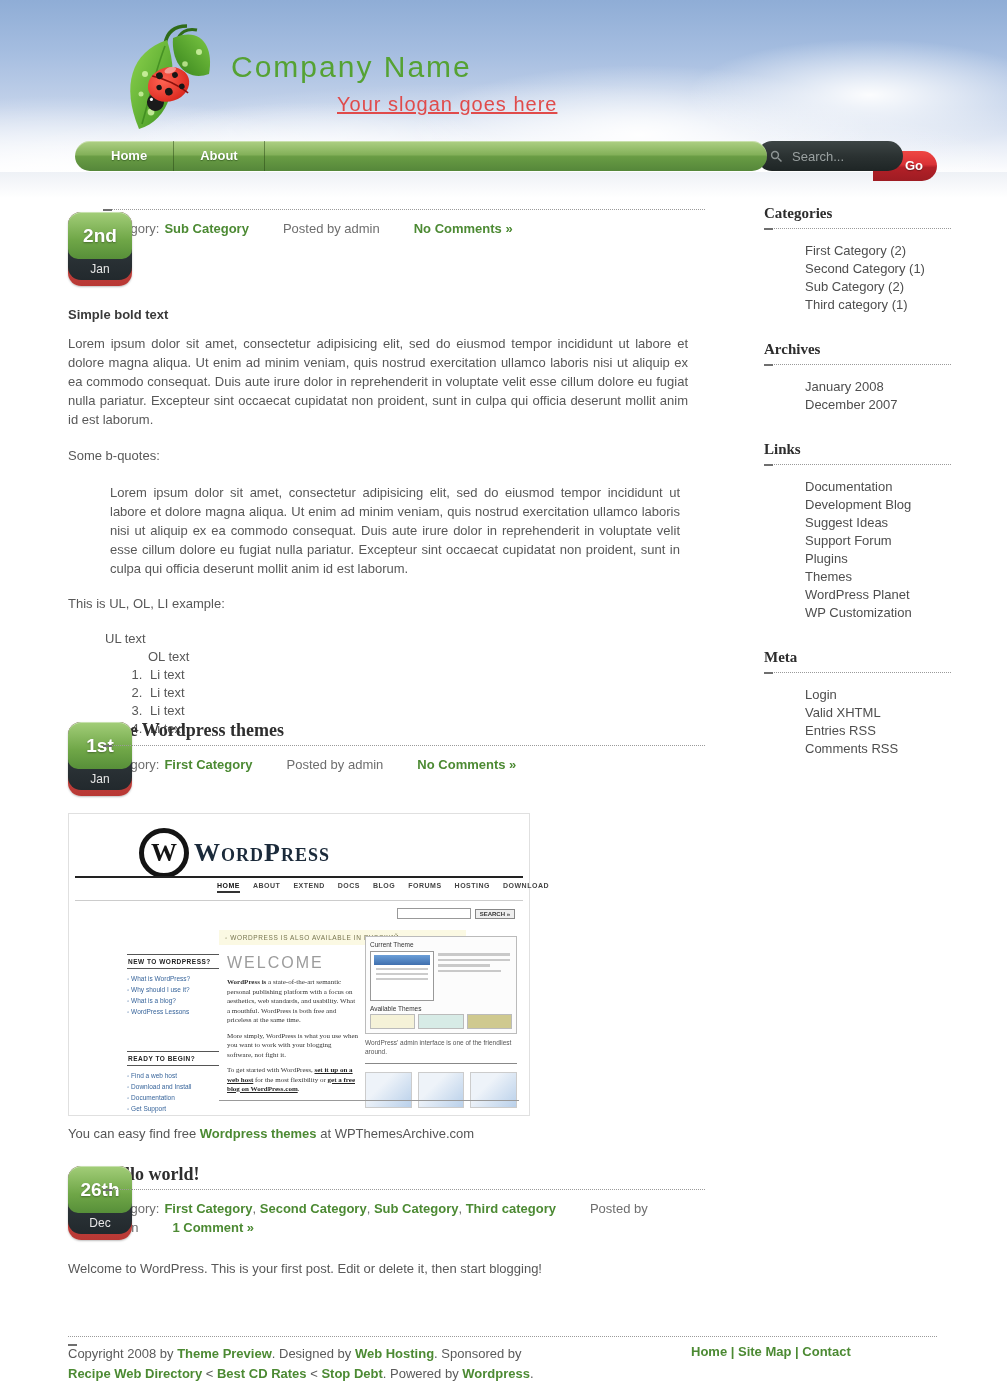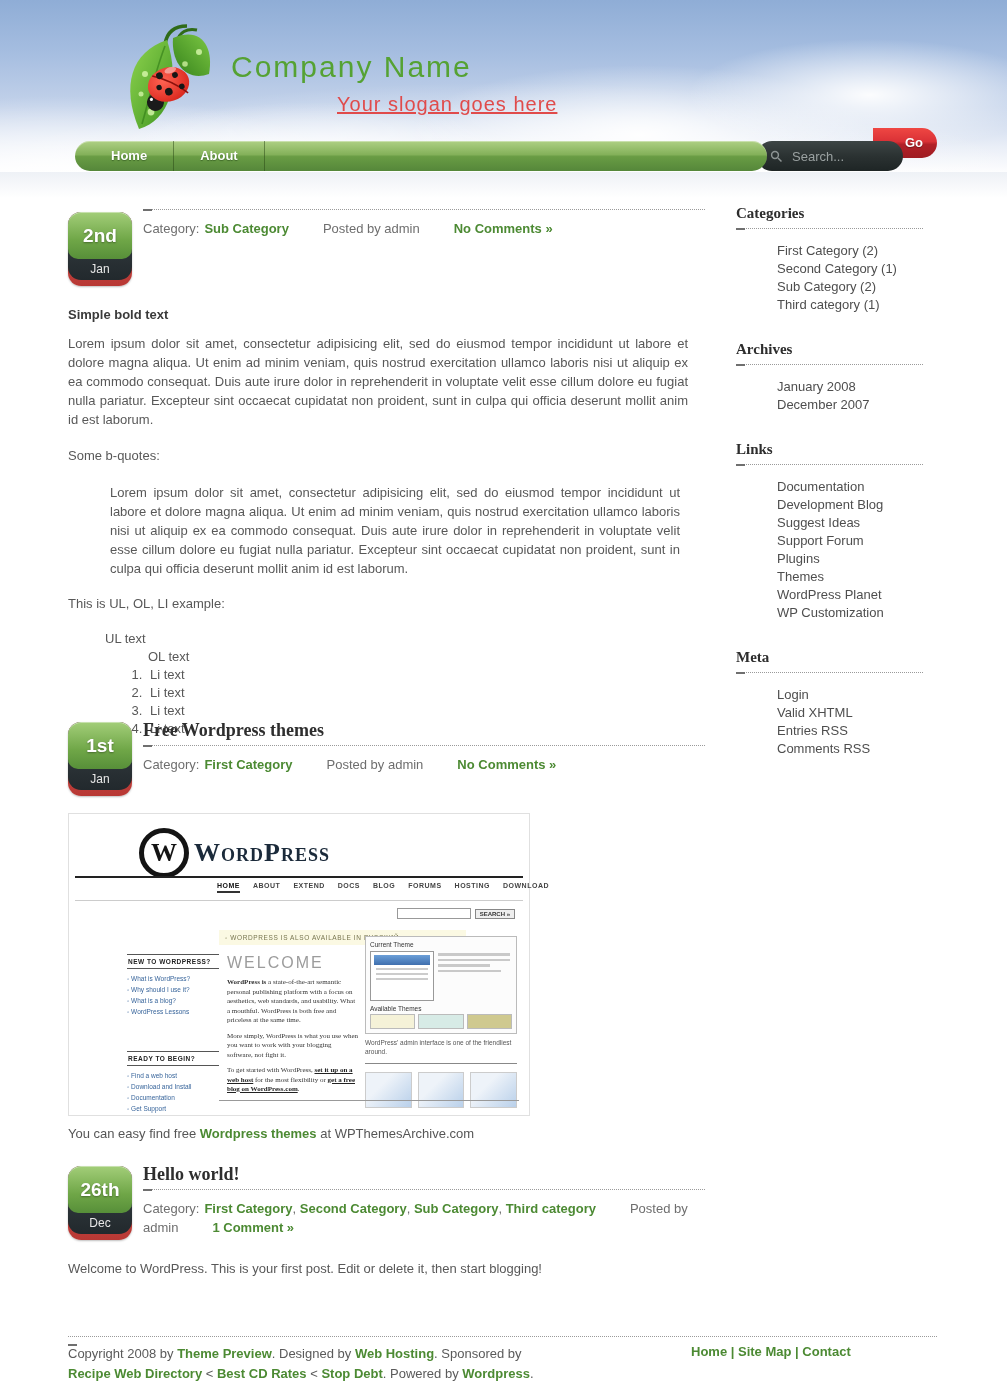--- a/index.html
+++ b/index.html
@@ -16,21 +16,21 @@
       radial-gradient(ellipse 420px 120px at 60px 180px, rgba(255,255,255,.95), rgba(255,255,255,0) 70%),
       radial-gradient(ellipse 760px 170px at 50% 210px, #fff, rgba(255,255,255,0) 75%),
       linear-gradient(180deg,#8fadd6 0%,#a5bde0 30%,#c3d2ea 62%,#e9eef7 85%,#fdfdfe 100%);}
   .hdr-fade{position:absolute;left:0;top:172px;width:1007px;height:26px;
     background:linear-gradient(#eef1f6,#ffffff);}
   .logo{position:absolute;left:115px;top:22px;width:100px;height:112px;}
   .company{position:absolute;left:231px;top:50px;font-size:30px;letter-spacing:2px;color:#55a233;}
   .slogan{position:absolute;left:337px;top:93px;font-size:20px;letter-spacing:1px;color:#e04b4b;text-decoration:underline;}
 
   
-  .go-btn{position:absolute;left:873px;top:128px;width:64px;height:30px;z-index:1;
+  .go-btn{position:absolute;left:873px;top:151px;width:64px;height:30px;z-index:1;
     border-radius:0 15px 15px 0;text-align:right;padding-right:14px;box-sizing:border-box;
     background:linear-gradient(#ef4743 0%,#da3136 45%,#b22027 55%,#9e1c23 100%);
     color:#fff;font-weight:bold;font-size:13px;line-height:30px;text-shadow:0 1px 1px rgba(0,0,0,.35);}
   .search-pill{position:absolute;left:757px;top:141px;width:146px;height:30px;z-index:2;
     border-radius:15px;display:flex;align-items:center;padding-left:13px;box-sizing:border-box;
     background:linear-gradient(#3d4545 0%,#2b3232 50%,#1e2525 100%);}
   .search-pill svg{flex:0 0 auto;}
   .search-input{margin-left:7px;width:95px;background:transparent;border:none;outline:none;
     color:#9aa1a1;font-size:13px;font-family:"Liberation Sans",sans-serif;}
   .search-input::placeholder{color:#9aa1a1;opacity:1;}
@@ -50,21 +50,21 @@
     background:linear-gradient(#a3ce79 0%,#6fa647 60%,#578f39 100%);
     box-shadow:inset 0 1px 0 rgba(255,255,255,.4);
     color:#fff;font-weight:bold;font-size:19px;text-align:center;line-height:47px;
     text-shadow:0 1px 2px rgba(0,0,0,.35);}
   .badge-month{position:absolute;left:0;top:48px;width:64px;height:18px;color:#e8e8e8;
     font-size:12px;text-align:center;line-height:18px;}
 
   
   .post{position:absolute;left:68px;width:637px;}
   #post1{top:205px;} #post2{top:719px;} #post3{top:1163px;}
-  .post-head{position:relative;padding-left:75px;min-height:80px;}
+  .post-head{position:relative;padding-left:35px;min-height:80px;}
   .post-title{font-family:"Liberation Serif",serif;font-weight:bold;font-size:18px;color:#2e2e2e;padding-top:1px;}
   .dotted{position:relative;border-bottom:1px dotted #9a9a9a;}
   .dotted::before{content:"";position:absolute;left:0;bottom:-2px;width:9px;height:2px;background:#6f6f6f;}
   .post-rule{margin:4px 0 9px 0;}
   .post-meta{font-size:13px;color:#6e6e6e;line-height:19px;width:562px;}
   .meta-label{margin-right:5px;}
   .glink{color:#4c8a33;font-weight:bold;}
   .sp{display:inline-block;width:34px;}
   .post-body{margin-top:16px;font-size:13px;line-height:19px;color:#585858;}
   .post-body p{margin:0 0 17px 0;width:620px;text-align:justify;}
@@ -118,21 +118,21 @@
   .wp-mini-row{display:flex;gap:3px;margin-top:2px;}
   .wp-mini{flex:1;height:13px;border:1px solid #bbb;}
   .wp-mini1{background:#f5f2d8;} .wp-mini2{background:#d7ebe6;} .wp-mini3{background:#cfc98f;}
   .wp-admin-cap{margin-top:5px;font-size:6.5px;line-height:8.5px;color:#555;}
   .wp-div{border-top:1px solid #888;margin-top:7px;}
   .wp-shots{display:flex;gap:6px;margin-top:8px;justify-content:center;}
   .wp-shot{width:46px;height:34px;border:1px solid #ccc;background:linear-gradient(135deg,#eef3f9 35%,#b9d0ea);}
   .wp-bottomline{position:absolute;left:150px;right:10px;bottom:14px;border-top:1px solid #999;}
 
   
-  .sidebar{position:absolute;left:736px;top:205px;width:187px;}
+  .sidebar{position:absolute;left:764px;top:205px;width:187px;}
   .side-sec{margin-bottom:27px;}
   .side-title{font-family:"Liberation Serif",serif;font-weight:bold;font-size:15px;color:#2d2d2d;
     padding-bottom:6px;}
   .side-list{margin-top:13px;padding-left:13px;font-size:13px;color:#4e4e4e;line-height:18px;}
   .side-list>*{display:block;margin-left:28px;}
 
   
   .footer{position:absolute;left:68px;top:1336px;width:869px;padding-top:7px;}
   .footer-left{position:absolute;left:0;top:7px;width:492px;font-size:13px;line-height:20px;color:#5a5a5a;}
   .footer-right{position:absolute;left:623px;top:7px;font-size:13px;color:#4c8a33;font-weight:bold;}

